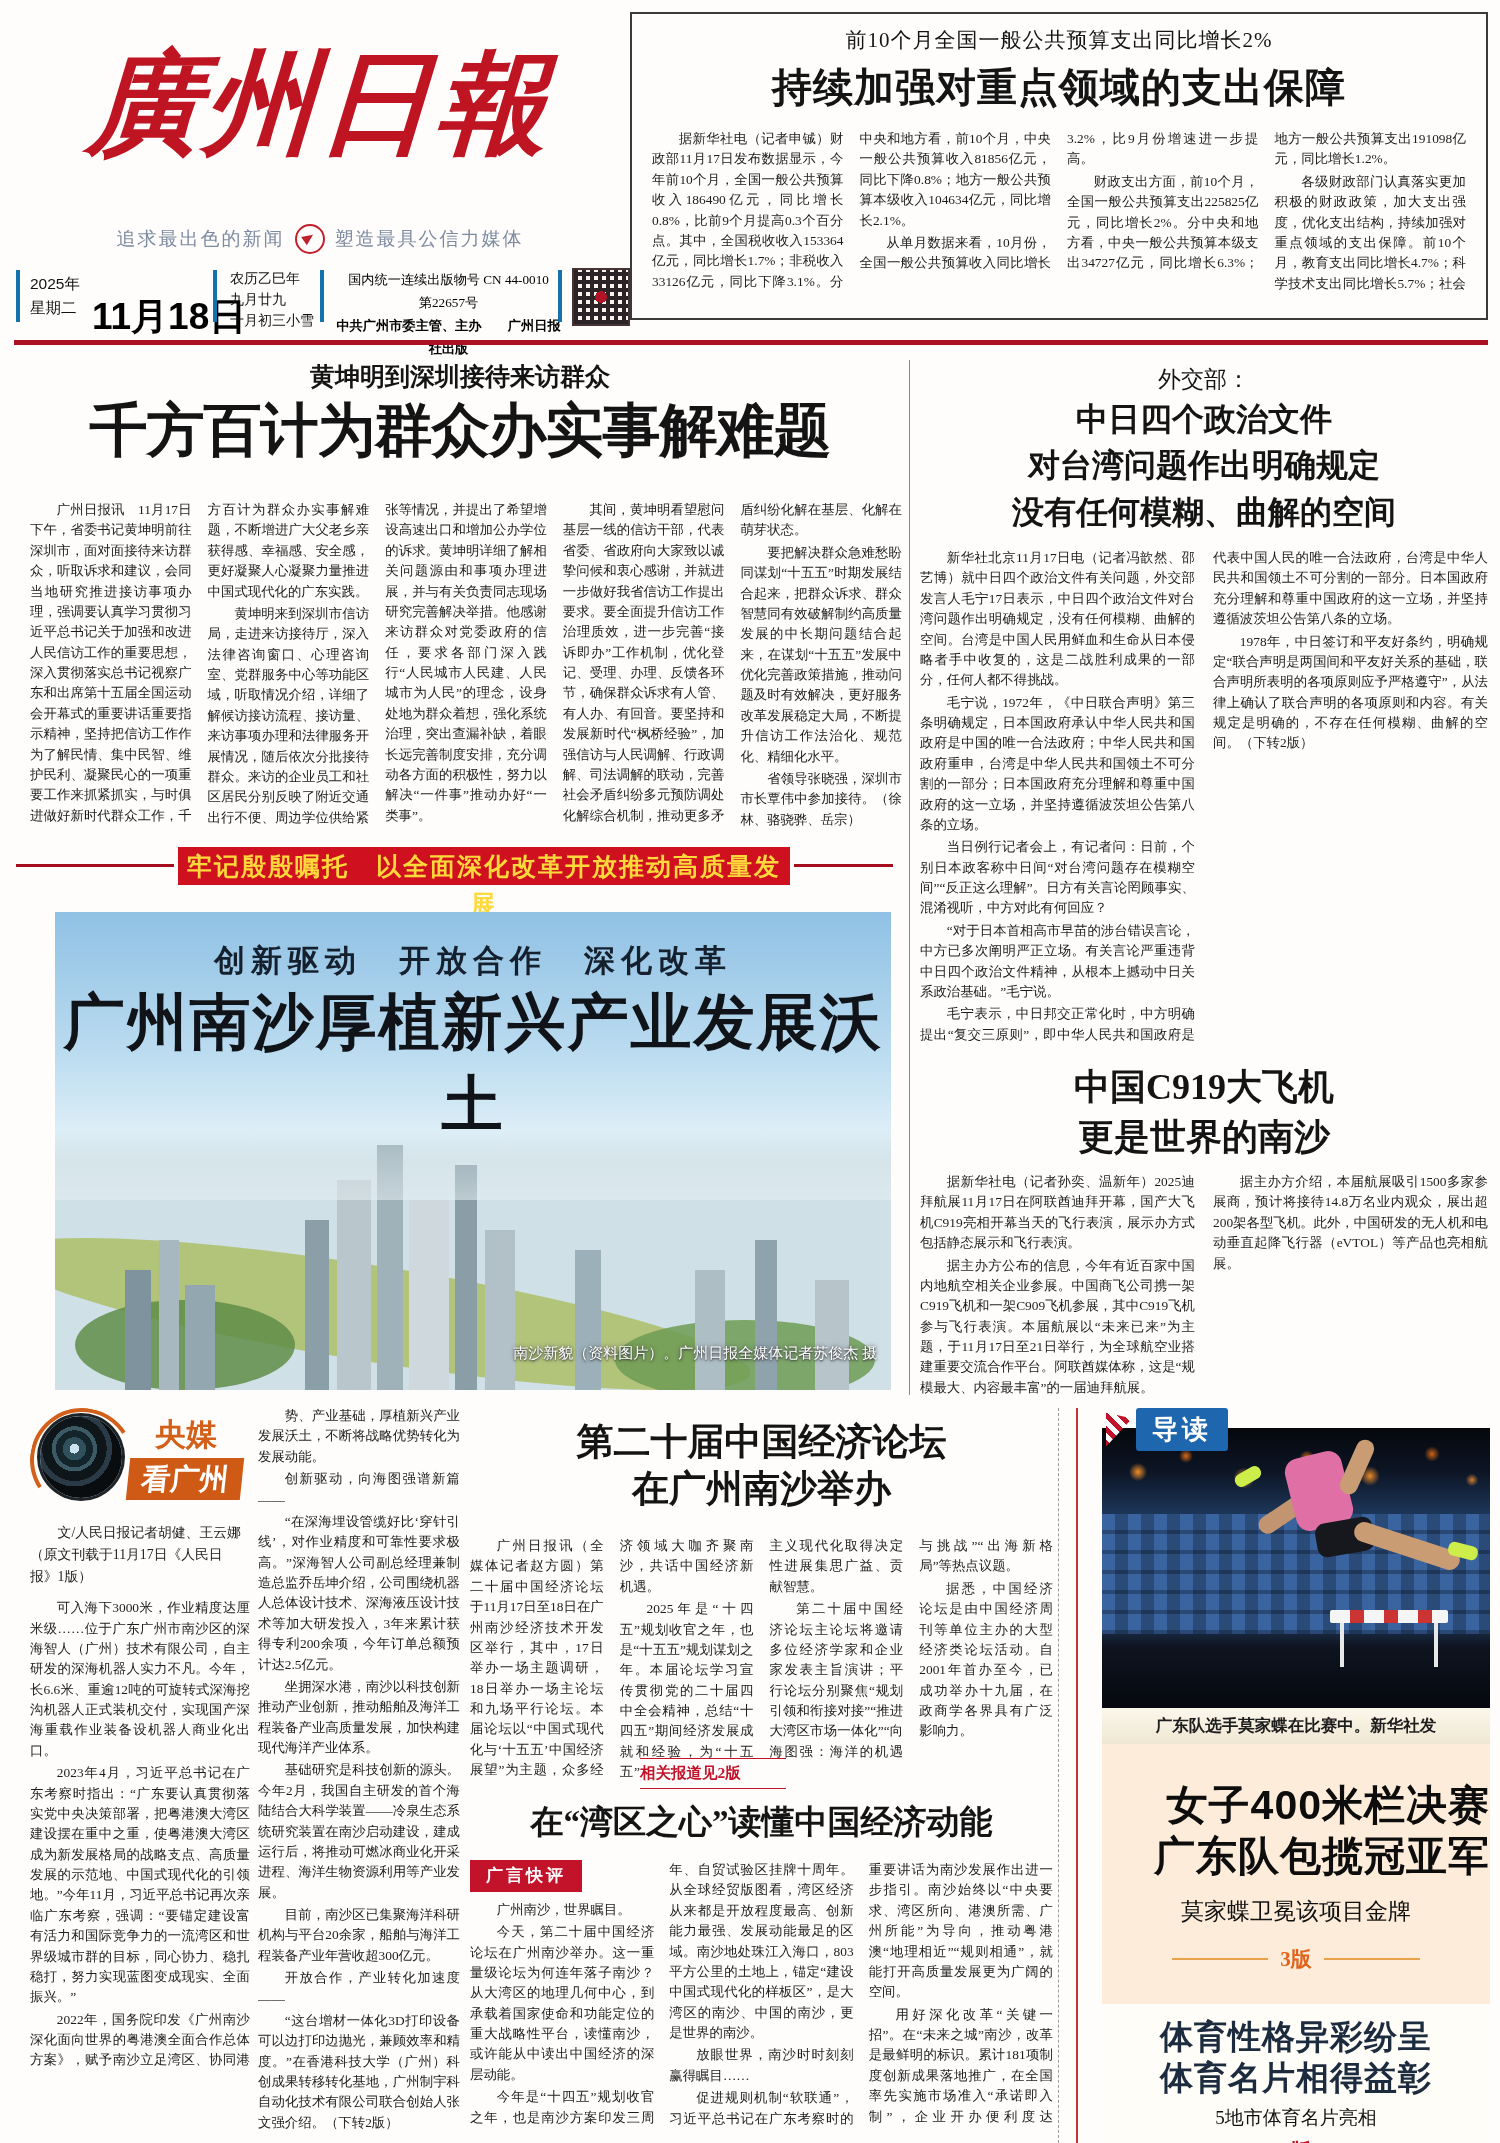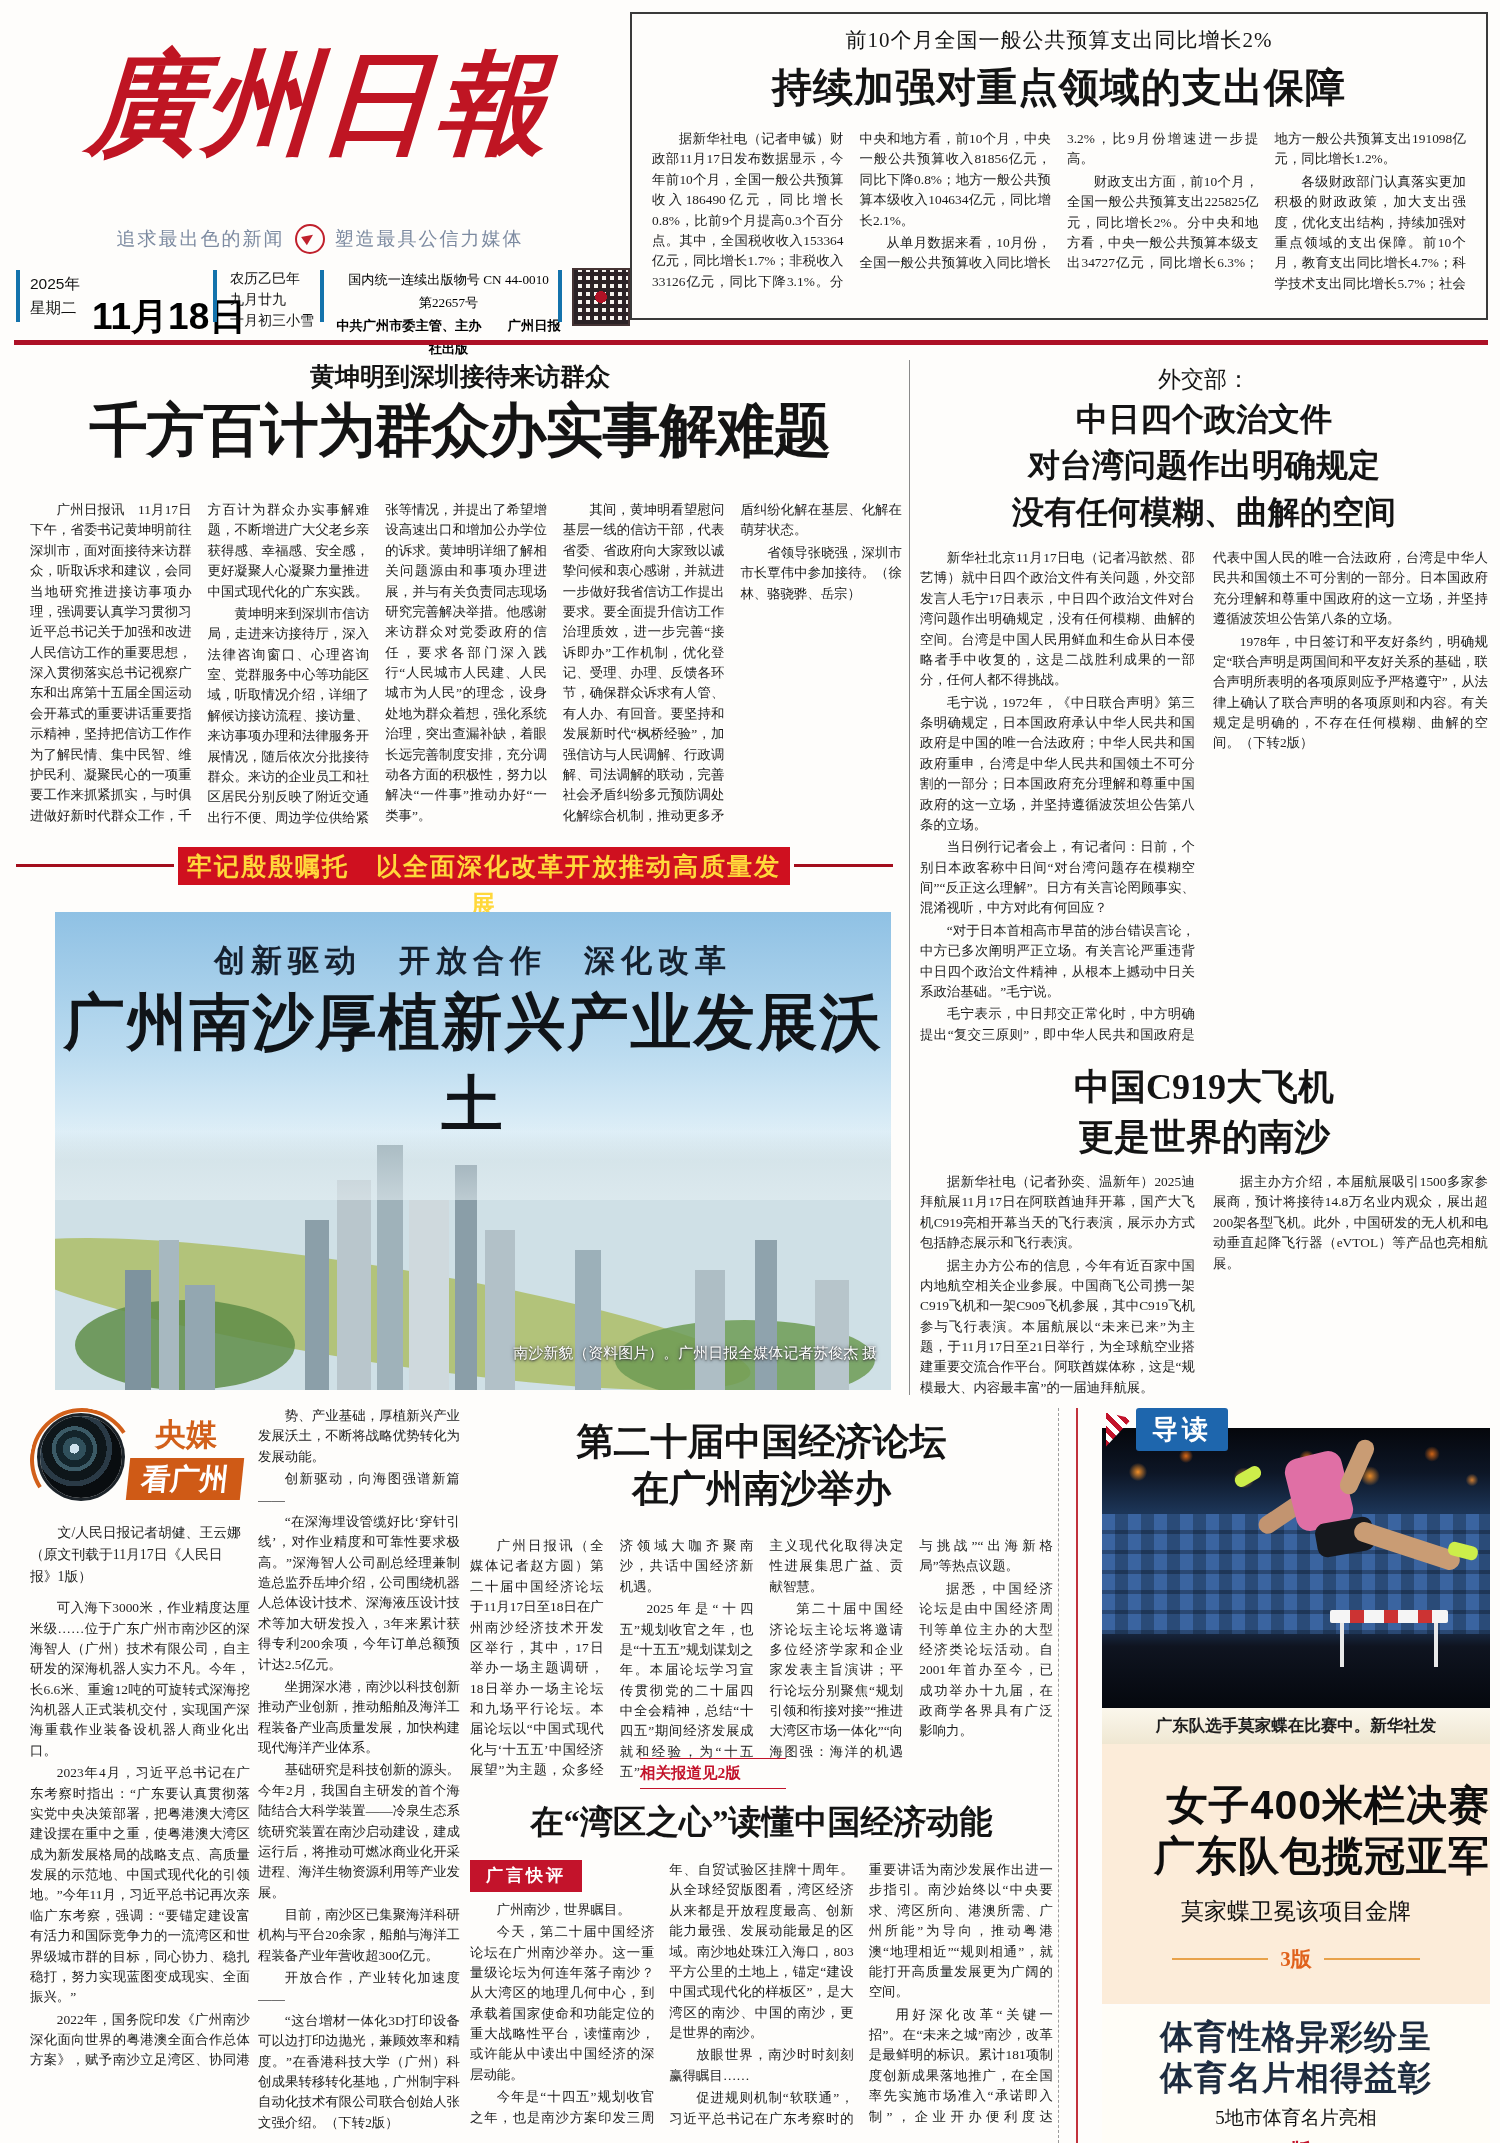--- a/index.html
+++ b/index.html
@@ -184,20 +184,21 @@
   </div>
 
   <div class="abs red-rule"></div>
 
   <div class="abs main-kicker sans">黄坤明到深圳接待来访群众</div>
   <div class="abs main-headline">千方百计为群众办实事解难题</div>
   <div class="abs main-body jbody cols5">
       <p>广州日报讯　11月17日下午，省委书记黄坤明前往深圳市，面对面接待来访群众，听取诉求和建议，会同当地研究推进接访事项办理，强调要认真学习贯彻习近平总书记关于加强和改进人民信访工作的重要思想，深入贯彻落实总书记视察广东和出席第十五届全国运动会开幕式的重要讲话重要指示精神，坚持把信访工作作为了解民情、集中民智、维护民利、凝聚民心的一项重要工作来抓紧抓实，与时俱进做好新时代群众工作，千方百计为群众办实事解难题，不断增进广大父老乡亲获得感、幸福感、安全感，更好凝聚人心凝聚力量推进中国式现代化的广东实践。</p>
       <p>黄坤明来到深圳市信访局，走进来访接待厅，深入法律咨询窗口、心理咨询室、党群服务中心等功能区域，听取情况介绍，详细了解候访接访流程、接访量、来访事项办理和法律服务开展情况，随后依次分批接待群众。来访的企业员工和社区居民分别反映了附近交通出行不便、周边学位供给紧张等情况，并提出了希望增设高速出口和增加公办学位的诉求。黄坤明详细了解相关问题源由和事项办理进展，并与有关负责同志现场研究完善解决举措。他感谢来访群众对党委政府的信任，要求各部门深入践行“人民城市人民建、人民城市为人民”的理念，设身处地为群众着想，强化系统治理，突出查漏补缺，着眼长远完善制度安排，充分调动各方面的积极性，努力以解决“一件事”推动办好“一类事”。</p>
       <p>其间，黄坤明看望慰问基层一线的信访干部，代表省委、省政府向大家致以诚挚问候和衷心感谢，并就进一步做好我省信访工作提出要求。要全面提升信访工作治理质效，进一步完善“接诉即办”工作机制，优化登记、受理、办理、反馈各环节，确保群众诉求有人管、有人办、有回音。要坚持和发展新时代“枫桥经验”，加强信访与人民调解、行政调解、司法调解的联动，完善社会矛盾纠纷多元预防调处化解综合机制，推动更多矛盾纠纷化解在基层、化解在萌芽状态。</p>
+      <p>要把解决群众急难愁盼同谋划“十五五”时期发展结合起来，把群众诉求、群众智慧同有效破解制约高质量发展的中长期问题结合起来，在谋划“十五五”发展中优化完善政策措施，推动问题及时有效解决，更好服务改革发展稳定大局，不断提升信访工作法治化、规范化、精细化水平。</p>
       <p>省领导张晓强，深圳市市长覃伟中参加接待。（徐林、骆骁骅、岳宗）</p>
     </div>
 
   <div class="abs vline-main"></div>
 
   <div class="abs mofa-kicker">外交部：</div>
   <div class="abs mofa-headline">
     <div>中日四个政治文件</div>
     <div>对台湾问题作出明确规定</div>
     <div>没有任何模糊、曲解的空间</div>

